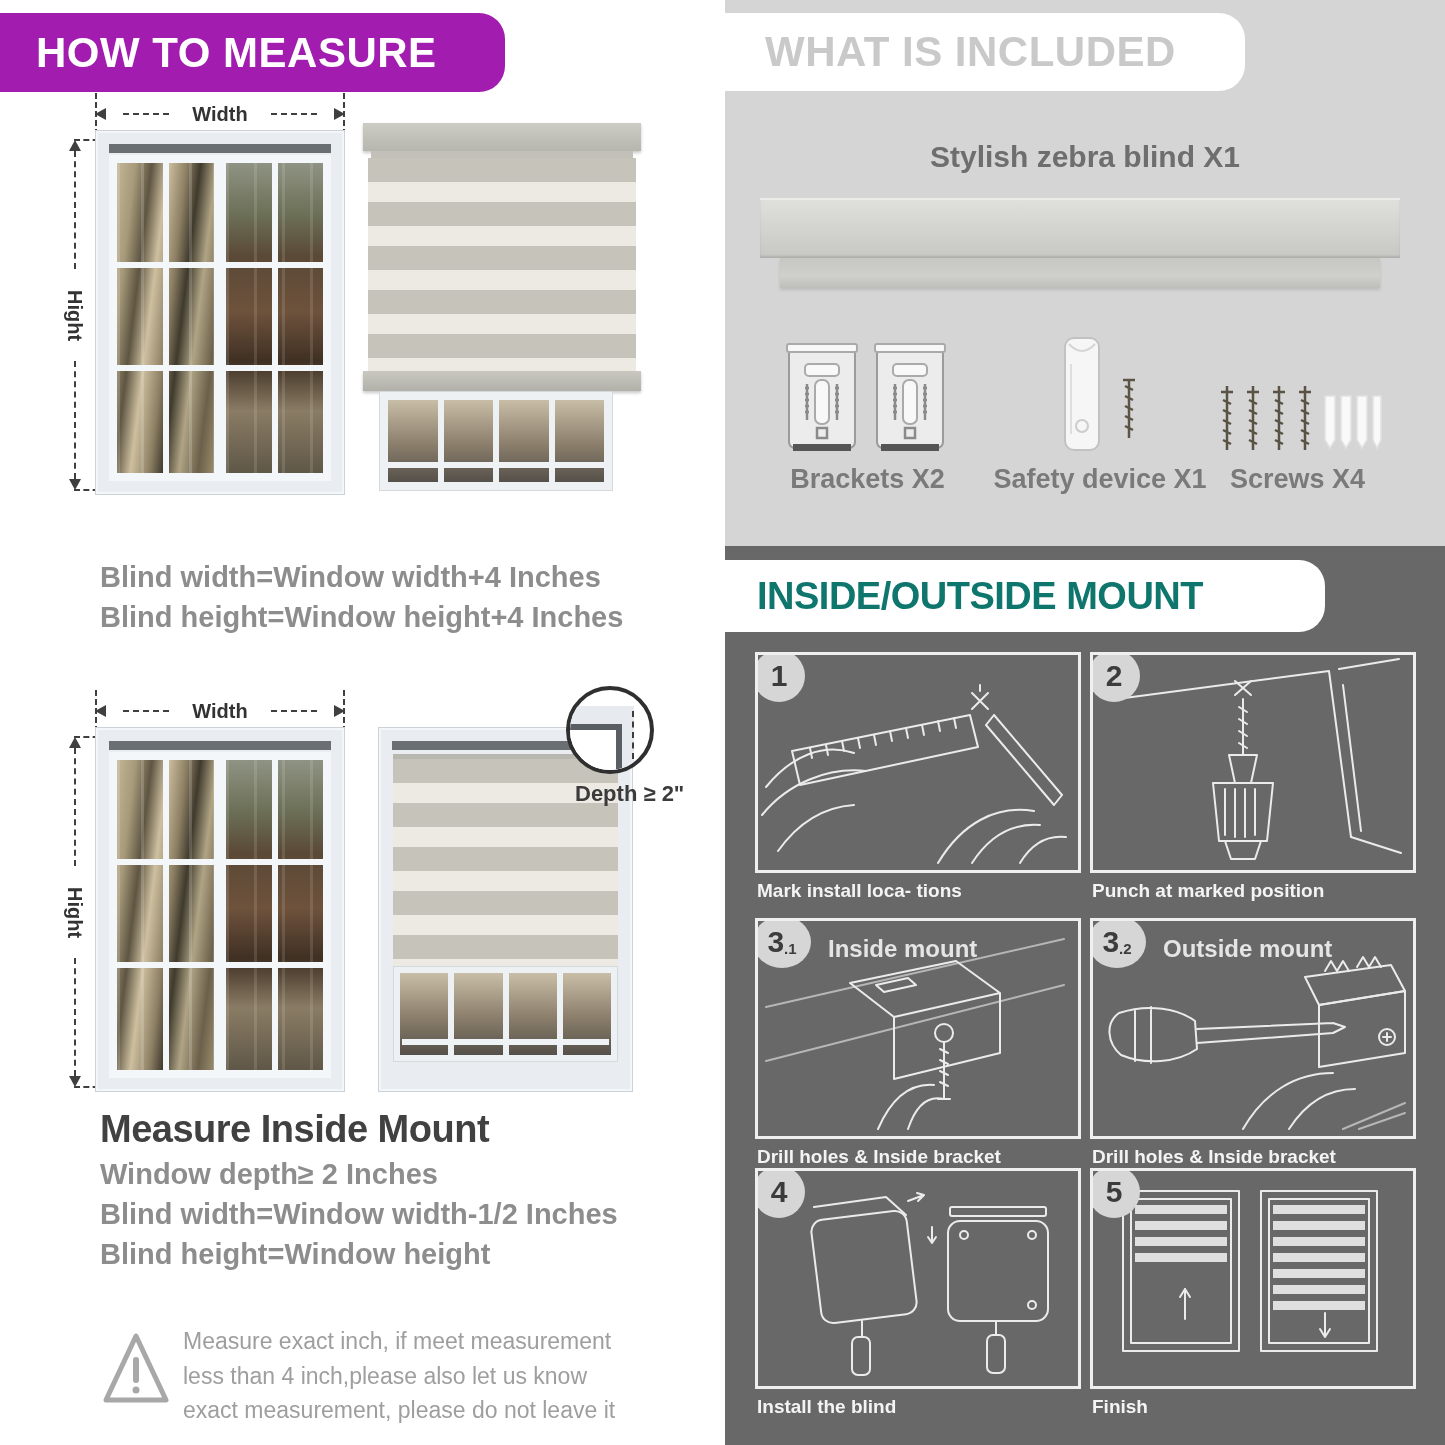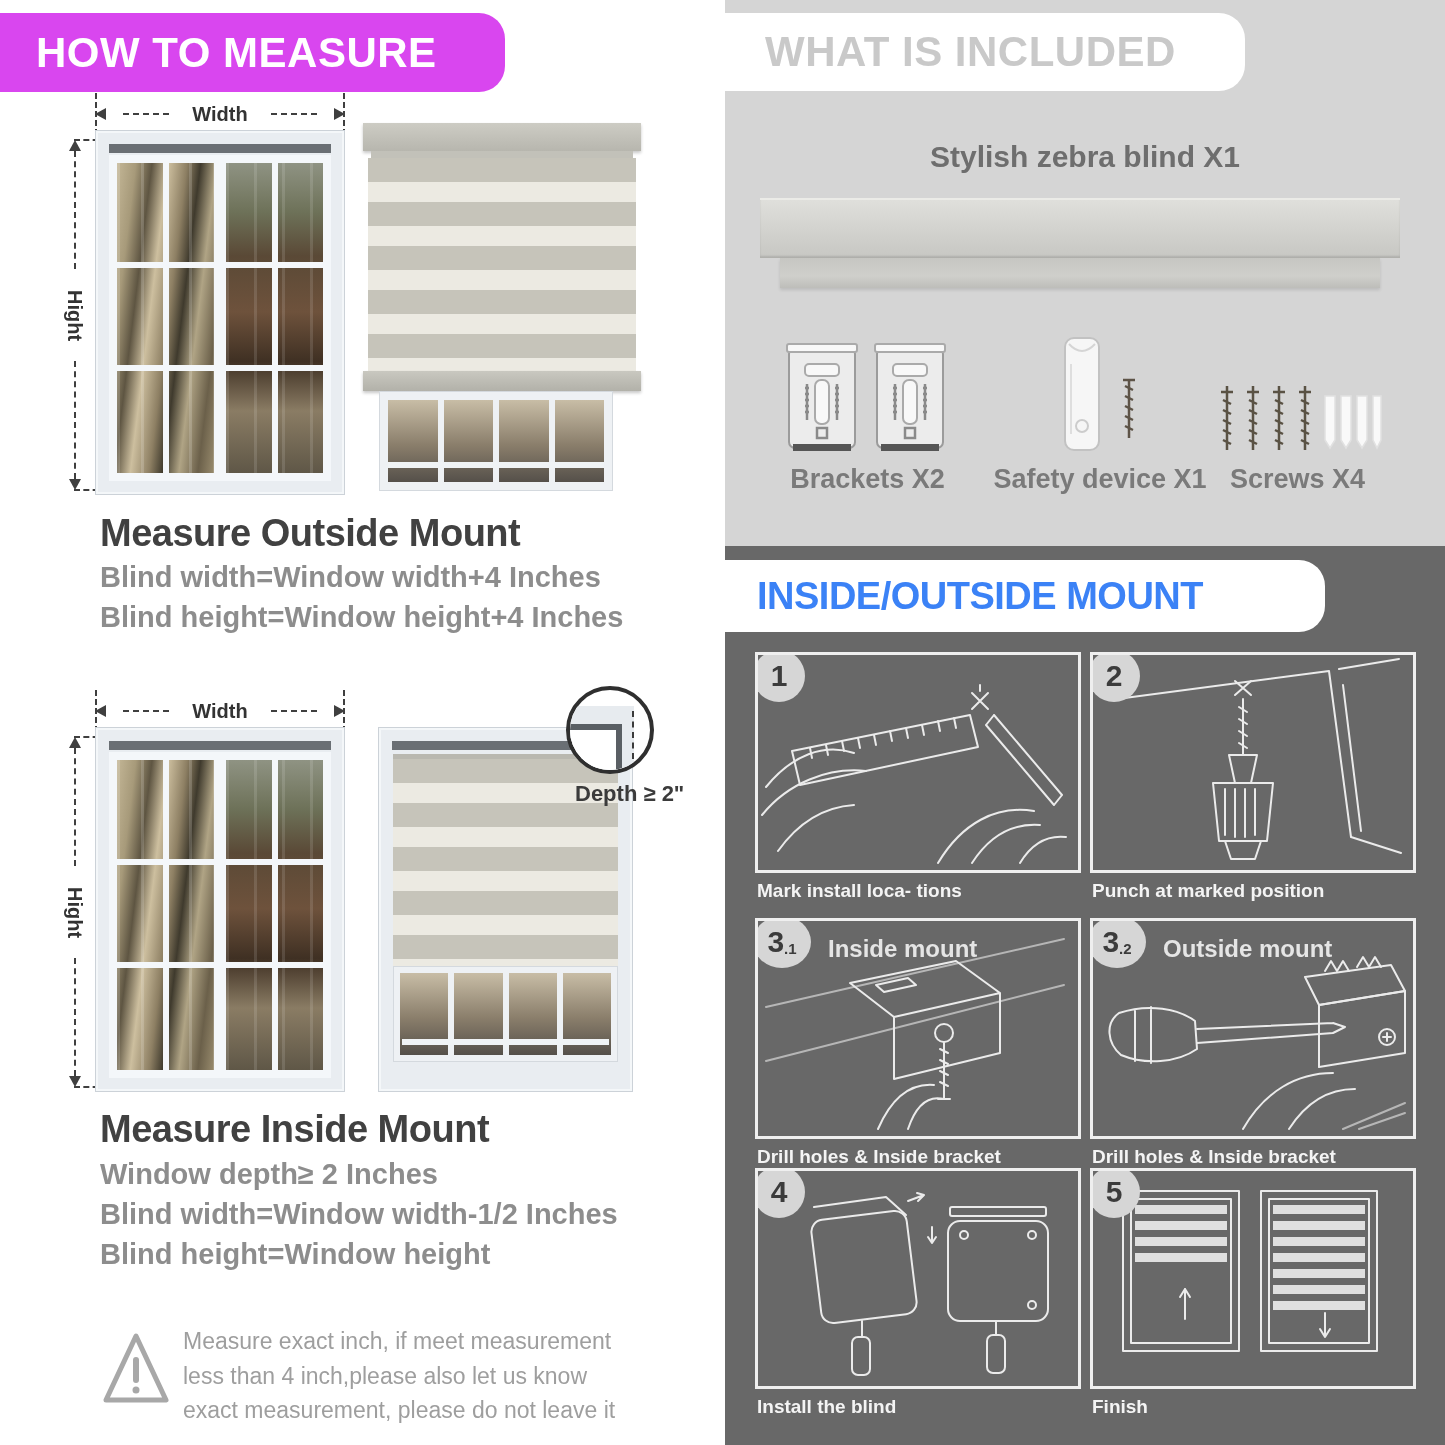--- a/index.html
+++ b/index.html
@@ -1,21 +1,21 @@
 <!DOCTYPE html>
 <html><head>
 <meta charset="utf-8">
 <style>
   html,body{margin:0;padding:0;background:#ffffff;}
   #stage{position:relative;width:1445px;height:1445px;background:#ffffff;overflow:hidden;
          font-family:"Liberation Sans",sans-serif;}
   .abs{position:absolute;box-sizing:border-box;}
 
   
-  .banner-gray{background:#d946ef;border-radius:0 26px 26px 0;color:#fff;
+  .banner-gray{background:#a21caf;border-radius:0 26px 26px 0;color:#fff;
     font-weight:bold;font-size:42px;letter-spacing:.5px;display:flex;align-items:center;}
   .banner-white{background:#ffffff;border-radius:0 26px 26px 0;font-weight:bold;
     display:flex;align-items:center;}
 
   
   .h-title{font-size:38px;font-weight:bold;color:#414141;letter-spacing:-.5px;white-space:nowrap;}
   .h-line{font-size:29px;font-weight:bold;color:#8d8d8d;white-space:nowrap;}
 
   
   .warrow{display:flex;align-items:center;height:24px;gap:13px;}
@@ -68,21 +68,21 @@
   
   .rt-bg{background:#d5d5d5;}
   .rd-bg{background:#686868;}
   .included-header{color:#c9c9c9;font-size:42px;letter-spacing:.5px;}
   .product-label{font-size:30px;font-weight:bold;color:#6e6e6e;text-align:center;}
   .item-label{font-size:27px;font-weight:bold;color:#7a7a7a;text-align:center;}
   .rail-main{background:linear-gradient(180deg,#e0e0dc 0%,#d2d2ce 55%,#c7c7c3 100%);
     box-shadow:inset 0 2px 0 #ebebe7, inset 0 -2px 2px rgba(0,0,0,.12);}
   .rail-lip{background:linear-gradient(180deg,#c6c6c2,#cfcfcb 60%,#bdbdb9);
     box-shadow:0 2px 3px rgba(0,0,0,.12);}
-  .mount-header{color:#3b82f6;font-size:38px;letter-spacing:-.5px;}
+  .mount-header{color:#0f766e;font-size:38px;letter-spacing:-.5px;}
 
   
   .panel{position:absolute;width:320px;height:215px;border:3px solid #efefef;overflow:hidden;}
   .badge{position:absolute;top:-5px;left:-5px;width:52px;height:52px;border-radius:50%;
     background:#d6d6d6;color:#3c3c3c;font-weight:bold;font-size:30px;
     display:flex;align-items:center;justify-content:center;}
   .badge .sub{font-size:15px;margin-top:12px;}
   .panel-title{position:absolute;left:64px;top:14px;color:#e5e5e5;font-size:24px;font-weight:bold;}
   .caption{position:absolute;width:330px;color:#f4f4f4;font-size:19px;font-weight:bold;white-space:nowrap;}
   .sketch{position:absolute;left:0;top:0;}
@@ -142,21 +142,20 @@
     <div class="abs botrail" style="left:0;right:0;top:248px;height:20px;"></div>
     <div class="abs winpeek" style="left:16px;right:28px;top:268px;height:100px;">
       <div class="pp"></div>
         <div class="pp"></div>
       <div class="pp"></div>
         <div class="pp"></div>
       <div class="sillline"></div>
     </div>
   </div>
 
-  <div class="abs h-title" style="left:100px;top:512px;">Measure Outside Mount</div>
   <div class="abs h-line" style="left:100px;top:561px;">Blind width=Window width+4 Inches</div>
   <div class="abs h-line" style="left:100px;top:601px;">Blind height=Window height+4 Inches</div>
 
   <div class="abs warrow" style="left:95px;top:699px;width:250px;">
     <div class="tick" style="left:0;"></div>
     <div class="tick" style="right:0;"></div>
     <span class="hl"></span>
     <span class="dash"></span>
     <span class="lbl">Width</span>
     <span class="dash"></span>

